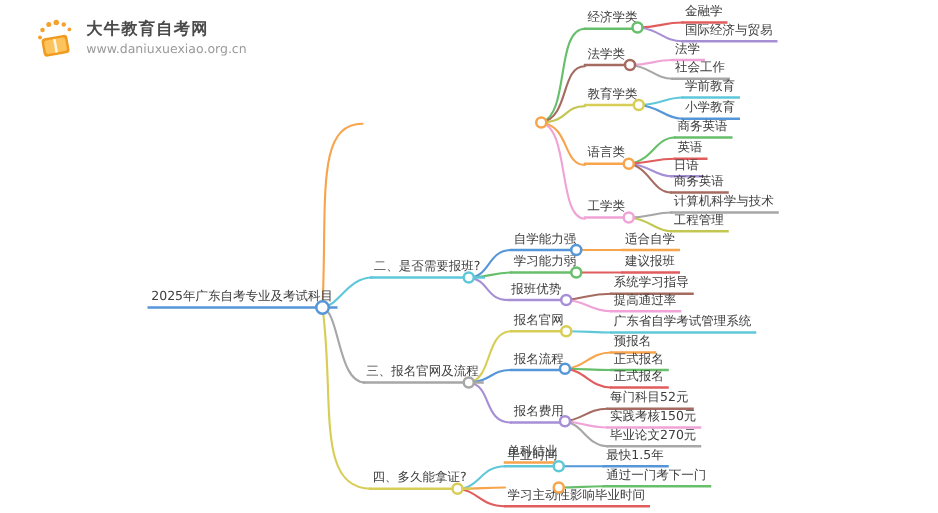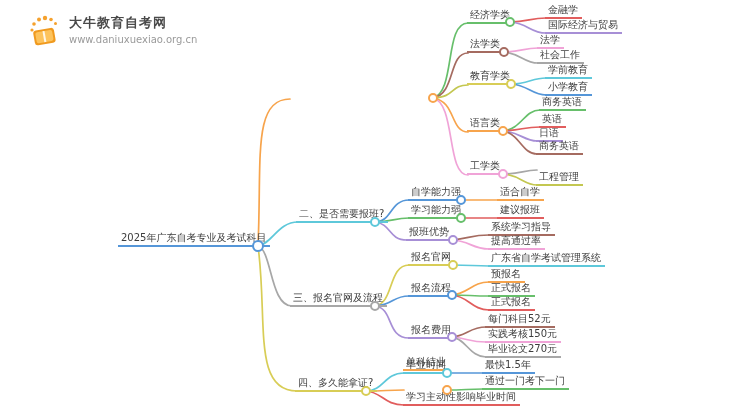--- a/index.html
+++ b/index.html
@@ -129,20 +129,21 @@
   <div class="node col-red" style="left:545px;top:4px">金融学</div>
   <div class="node col-purple" style="left:545px;top:19px">国际经济与贸易</div>
   <div class="node col-pink" style="left:537px;top:34px">法学</div>
   <div class="node col-gray" style="left:537px;top:49px">社会工作</div>
   <div class="node col-cyan" style="left:545px;top:64px">学前教育</div>
   <div class="node col-blue" style="left:545px;top:81px">小学教育</div>
   <div class="node col-green" style="left:539px;top:96px">商务英语</div>
   <div class="node col-red" style="left:539px;top:113px">英语</div>
   <div class="node col-purple" style="left:536px;top:127px">日语</div>
   <div class="node col-brown" style="left:536px;top:140px">商务英语</div>
+  <div class="node col-gray" style="left:536px;top:156px">计算机科学与技术</div>
   <div class="node col-olive" style="left:536px;top:171px">工程管理</div>
 
   <div class="node col-blue" style="left:408px;top:186px">自学能力强</div>
   <span class="dot col-blue" style="left:456px;top:195px"></span>
   <div class="node col-green" style="left:408px;top:204px">学习能力弱</div>
   <span class="dot col-green" style="left:456px;top:213px"></span>
   <div class="node col-purple" style="left:406px;top:226px">报班优势</div>
   <span class="dot col-purple" style="left:448px;top:235px"></span>
   <div class="node col-orange" style="left:497px;top:186px">适合自学</div>
   <div class="node col-red" style="left:497px;top:204px">建议报班</div>

